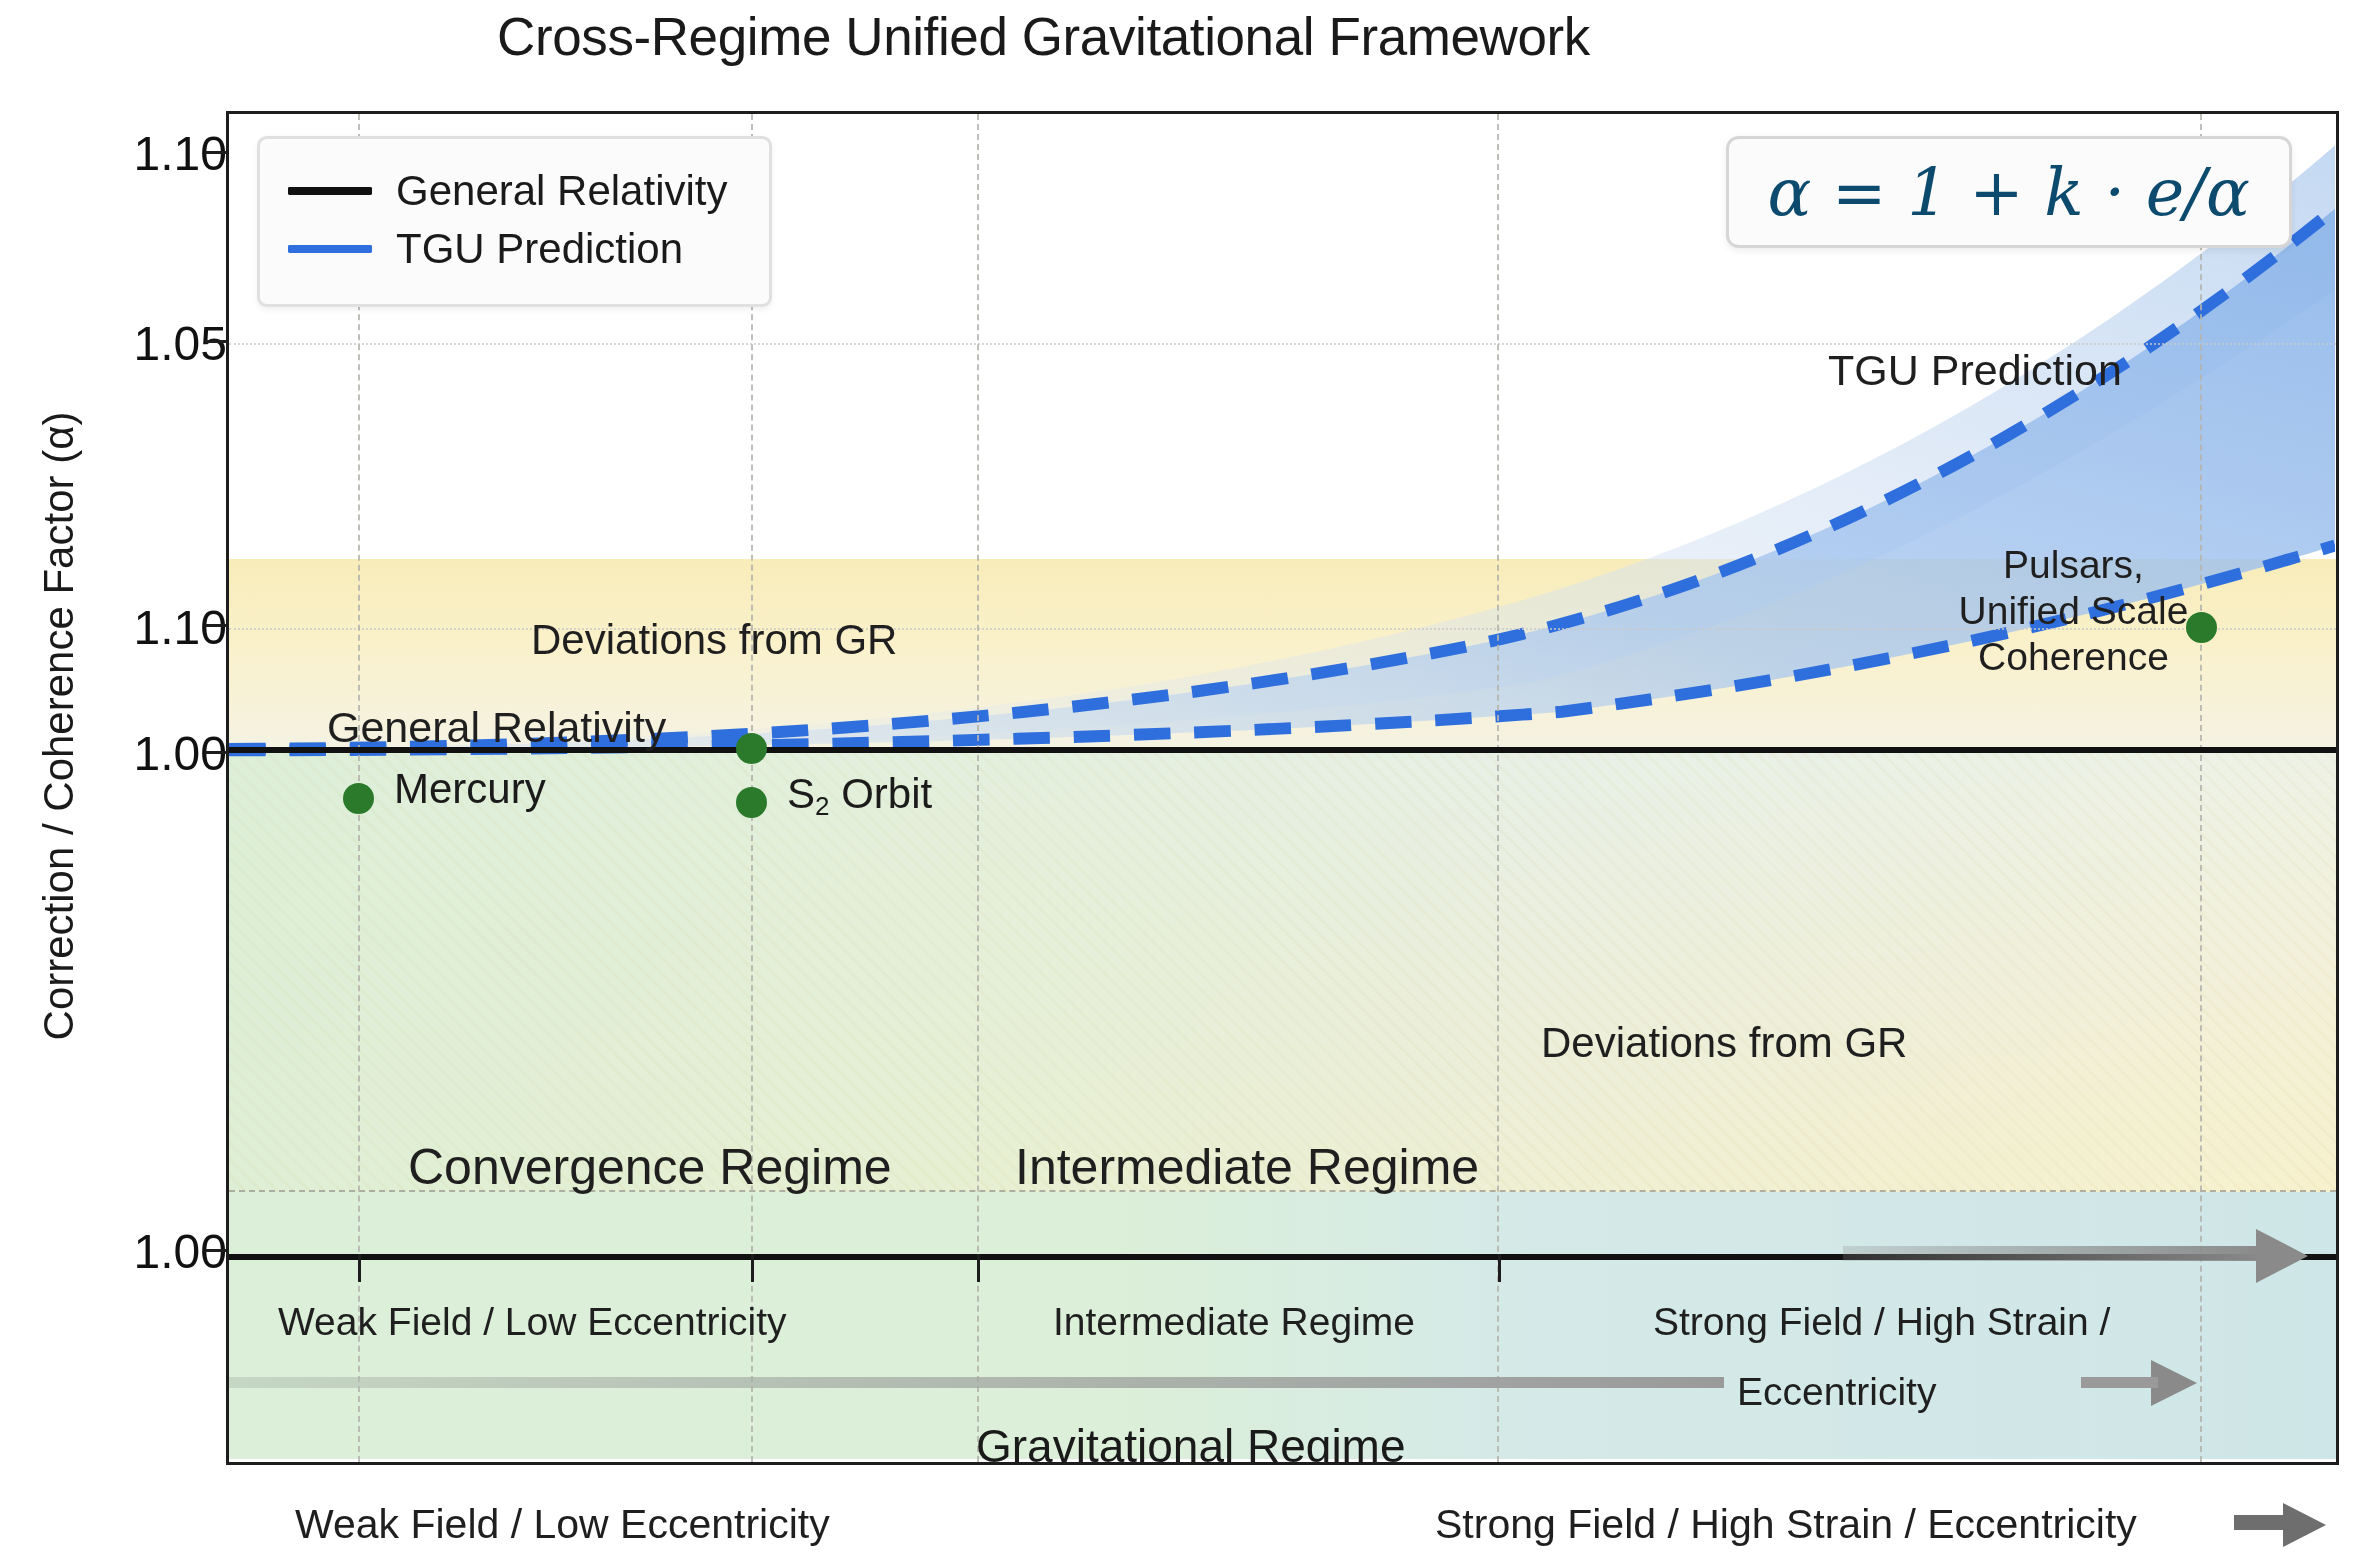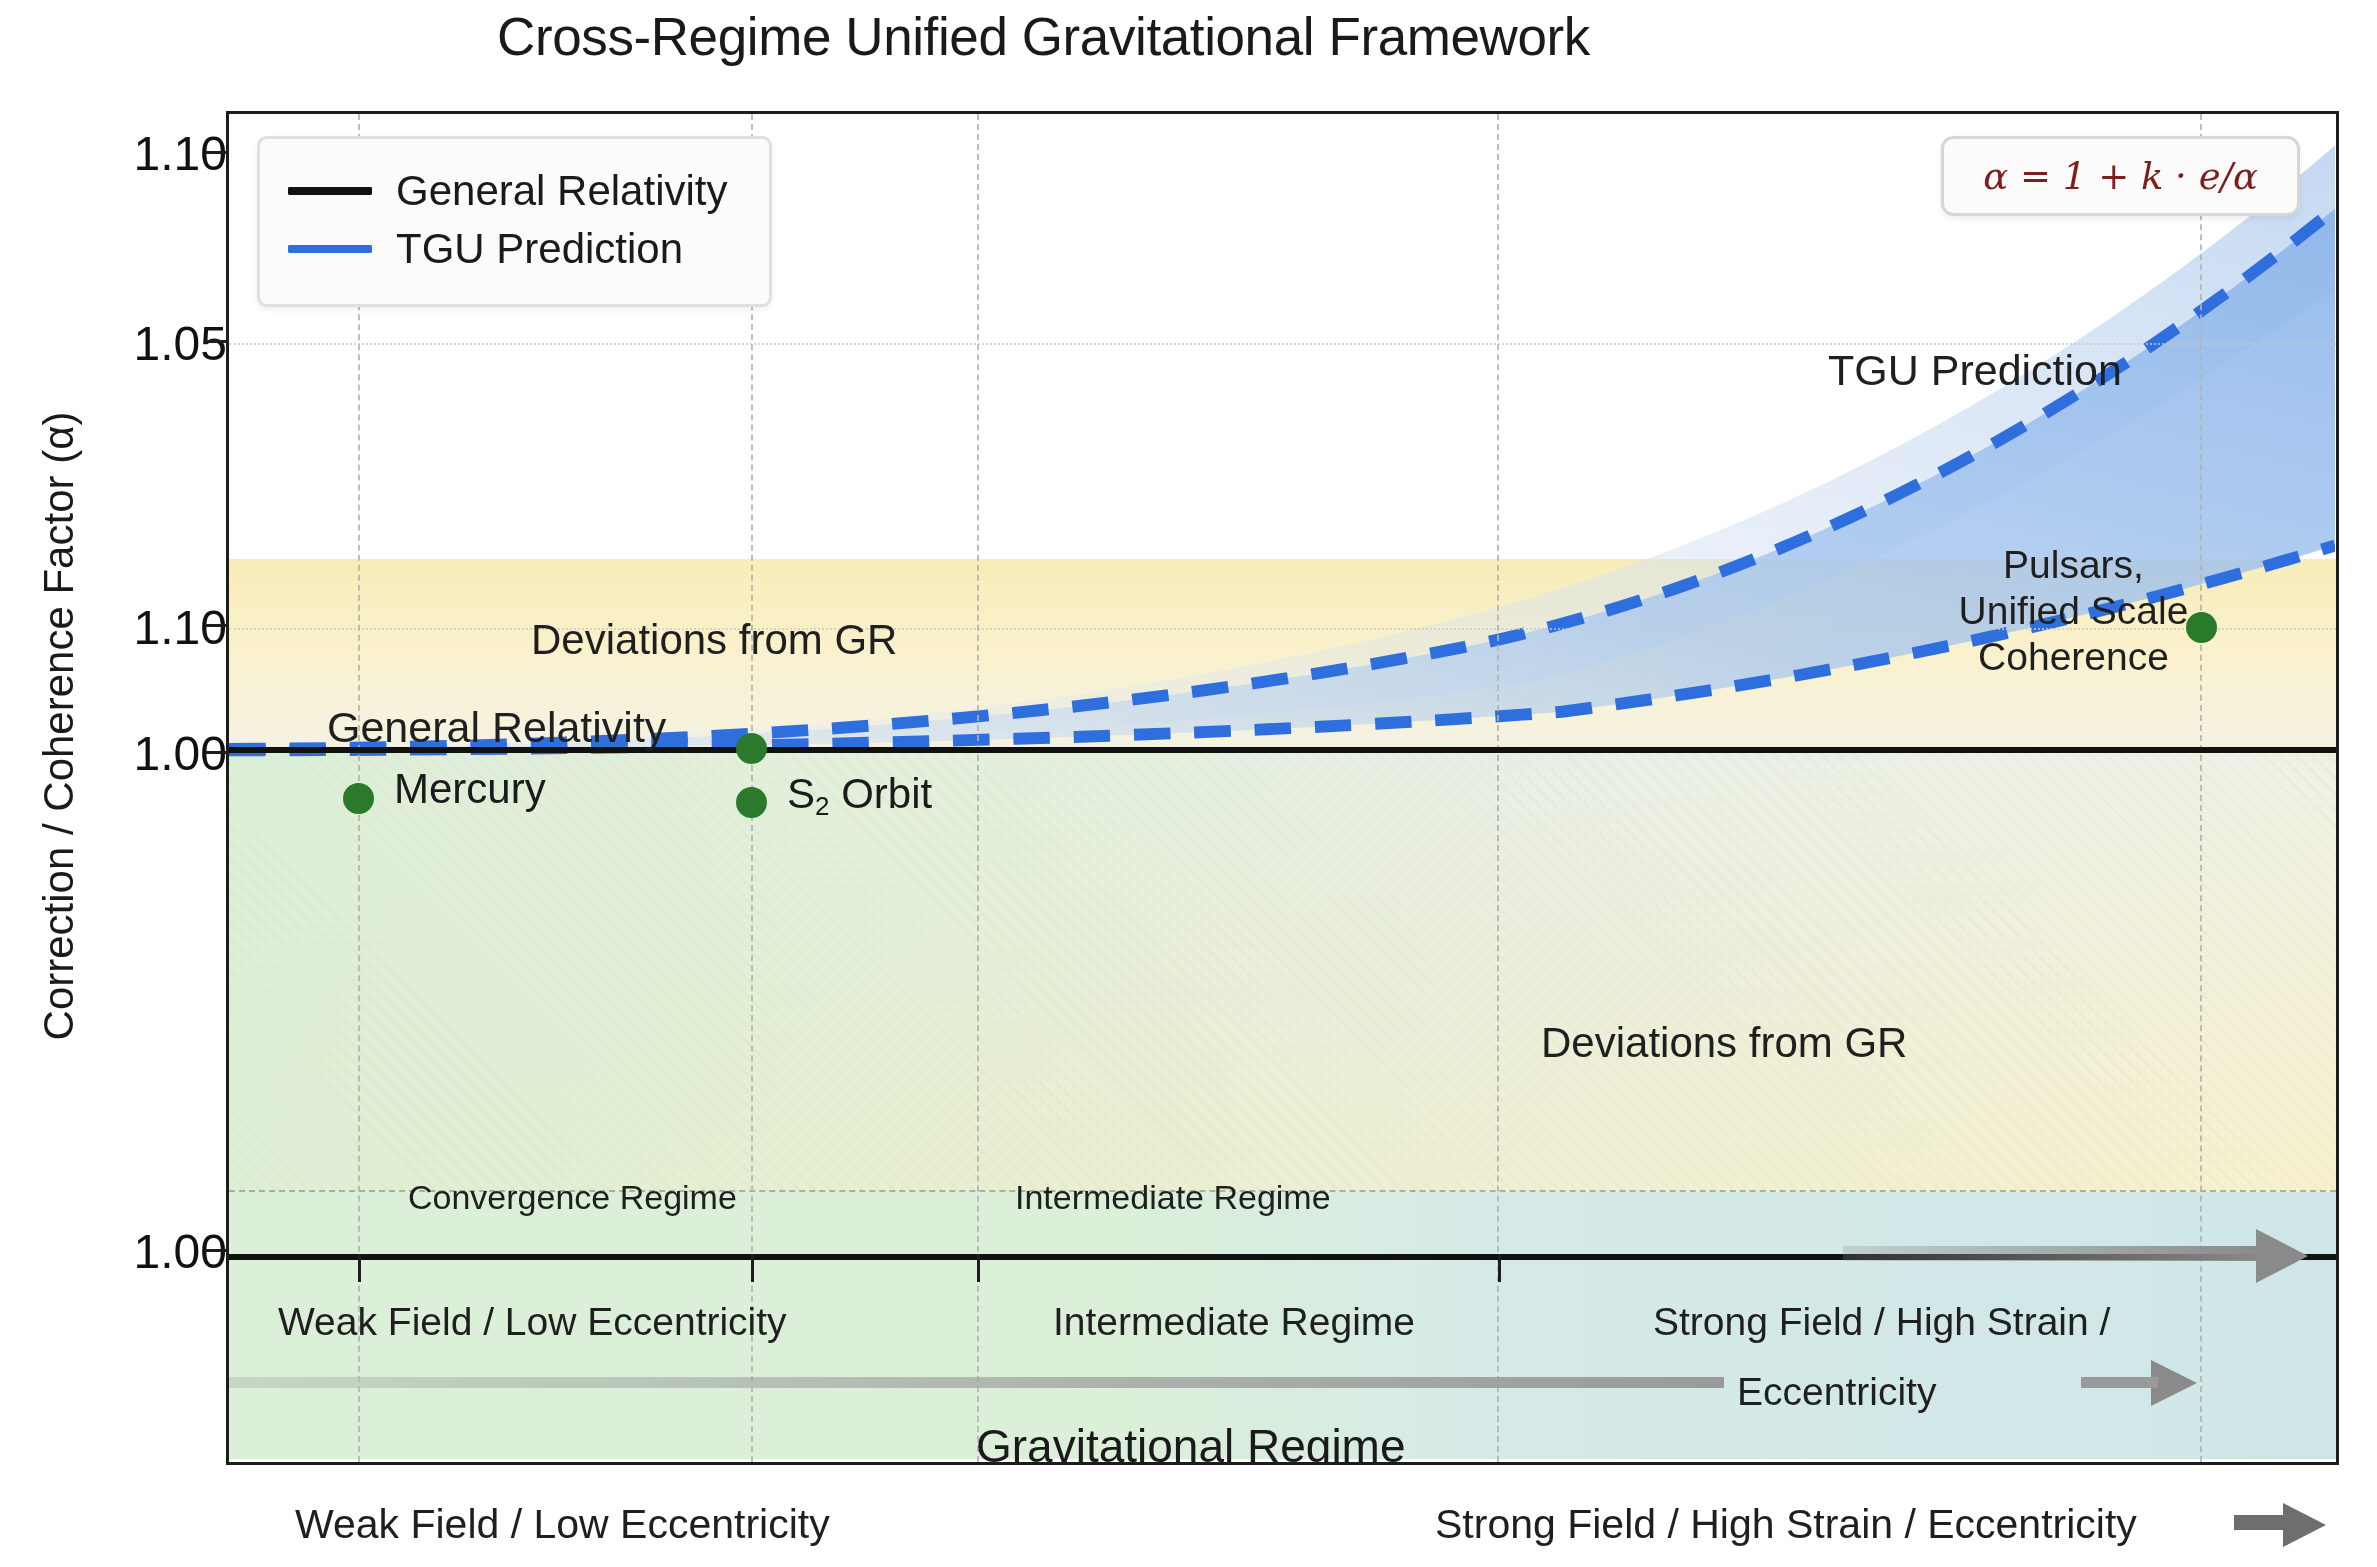--- a/index.html
+++ b/index.html
@@ -27,33 +27,33 @@
 
   .band{position:absolute;left:0;right:0;}
   .gridh{position:absolute;left:0;right:0;height:0;border-top:2.8px dashed #9a9a93;opacity:.75;}
   .gridh.dotted{border-top-style:dotted;border-top-color:#c9c9c9;}
   .gridv{position:absolute;top:0;bottom:0;width:0;border-left:2.8px dashed #b4b4ad;opacity:.85;}
 
   .grline{position:absolute;left:0;right:0;height:6.3px;background:#111;}
 
   .txt{position:absolute;color:#1f1f1f;white-space:nowrap;}
   .t-dev{font-size:42px;}
-  .t-reg{font-size:34px;margin-top:40px;}
+  .t-reg{font-size:50px;}
   .t-gr{font-size:43px;}
   .t-annot{font-size:39px;text-align:center;line-height:1.18;}
 
   .dot{position:absolute;width:31px;height:31px;border-radius:50%;background:#2b7a2b;}
   .dotlabel{position:absolute;font-size:42px;color:#1b1b1b;white-space:nowrap;}
   .dotlabel sub{font-size:.62em;vertical-align:-0.28em;}
 
   
   #formula{
-    position:absolute;right:36px;top:22.4px;padding:15.4px 39px;background:#fbfbfb;
+    position:absolute;right:44px;top:22.4px;padding:15.4px 39px;background:#fbfbfb;
     border:3.5px solid #d6d6d6;border-radius:12.6px;
-    font-family:"DejaVu Serif",serif;font-style:italic;font-size:37px;color:#7f1d1d;
+    font-family:"DejaVu Serif",serif;font-style:italic;font-size:65px;color:#0c4a6e;
     box-shadow:0 2.8px 7px rgba(0,0,0,.07);
   }
 
   
   #legend{
     position:absolute;left:28px;top:22.4px;background:#fbfbfb;border:3.5px solid #e0e0e0;
     border-radius:9.8px;padding:18px 42px 21px 28px;box-shadow:0 2.1px 6.3px rgba(0,0,0,.06);
   }
   .legrow{display:flex;align-items:center;margin:9.8px 0;}
   .legswatch{width:84px;height:8.4px;margin-right:24px;border-radius:1.4px;}

